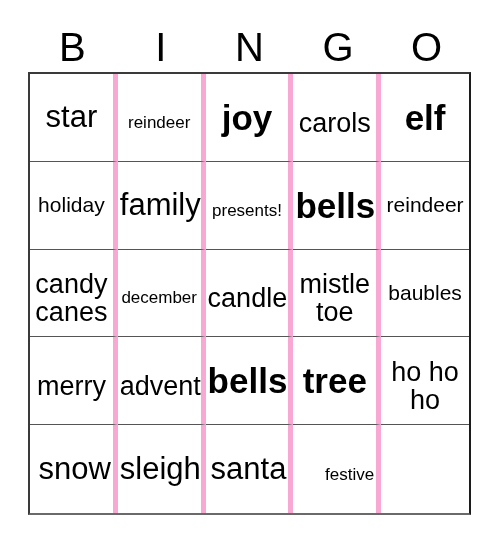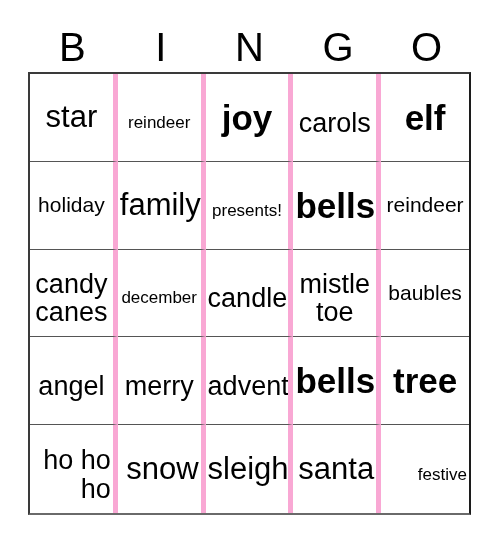--- a/index.html
+++ b/index.html
@@ -152,23 +152,20 @@
       </div>
     <div class="cell">
         <span class="cell-text sz-md">mistle
 toe</span>
       </div>
     <div class="cell">
         <span class="cell-text sz-sm">baubles</span>
       </div>
 
     <div class="cell">
-        <span class="cell-text sz-md">angel</span>
-      </div>
-    <div class="cell">
         <span class="cell-text sz-md">merry</span>
       </div>
     <div class="cell">
         <span class="cell-text sz-md">advent</span>
       </div>
     <div class="cell">
         <span class="cell-text sz-xl">bells</span>
       </div>
     <div class="cell">
         <span class="cell-text sz-xl">tree</span>

